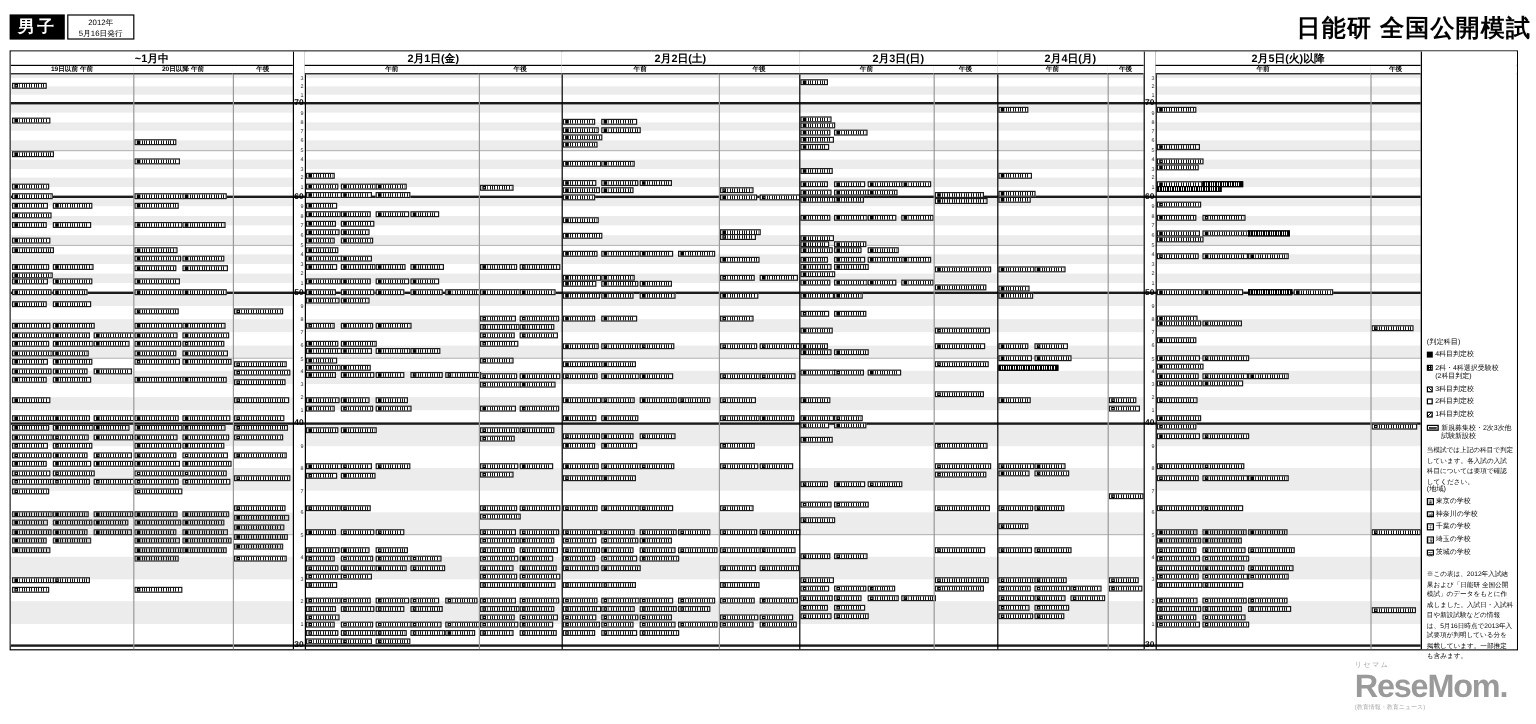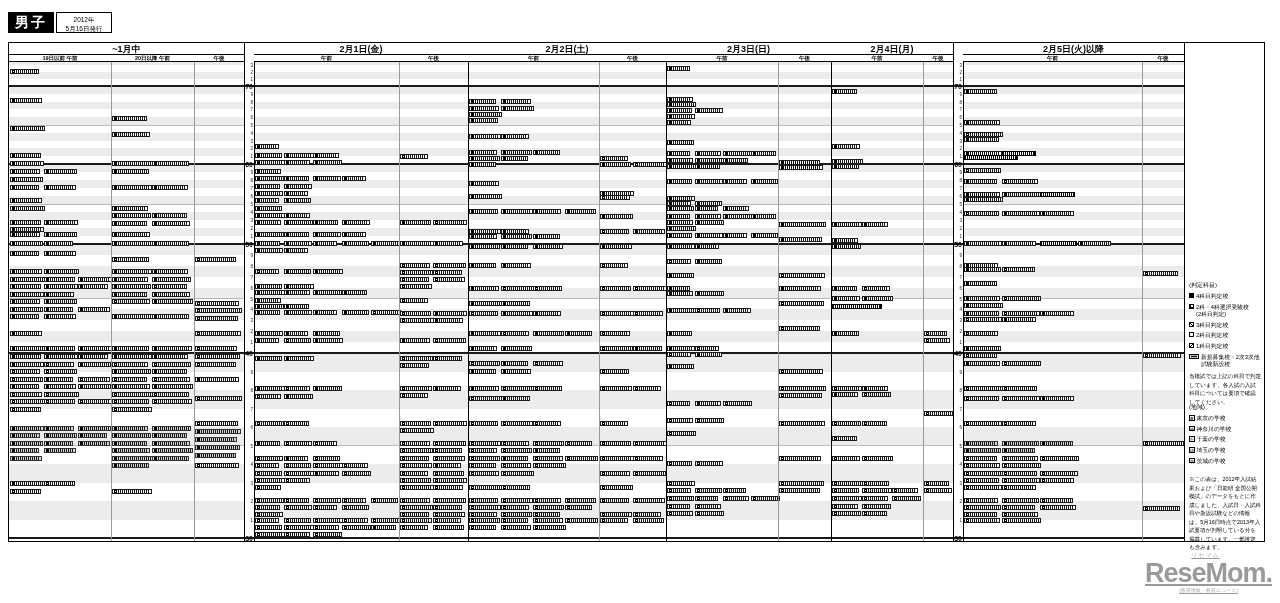--- a/index.html
+++ b/index.html
@@ -48,35 +48,36 @@
   .sw-grid{background-image:repeating-linear-gradient(0deg,#000 0 0.6px,rgba(0,0,0,0) 0.6px 1.7px),
            repeating-linear-gradient(90deg,#000 0 0.6px,rgba(0,0,0,0) 0.6px 1.7px);border:0.6px solid #000;}
   .sw-diag{background:repeating-linear-gradient(45deg,#000 0 0.7px,#fff 0.7px 2px);border:0.6px solid #000;}
   .sw-white{background:#fff;border:0.6px solid #000;}
   .sw-back{background:repeating-linear-gradient(-45deg,#000 0 0.7px,#fff 0.7px 2px);border:0.6px solid #000;}
   .sw-new{width:10px;background:#fff;border:1px solid #000;box-shadow:inset 0 0 0 0.8px #fff, inset 0 0 0 1.4px #000;}
   .rg-box{width:5.5px;height:5.5px;flex:none;margin-right:2px;border:0.6px solid #000;font-size:4px;
           line-height:5px;text-align:center;box-sizing:border-box;}
   .lg-note{font-size:5.5px;line-height:1.55;margin-top:4px;}
   
-  .resemom{position:absolute;right:8px;bottom:10px;text-align:center;color:#9a9a9a;text-decoration:underline;}
+  .resemom{position:absolute;right:24px;bottom:10px;text-align:left;color:#9a9a9a;}
   .resemom .ruby{font-size:6px;letter-spacing:1px;color:#aaa;margin-right:6px;}
   .resemom .main{font-size:27px;font-weight:bold;letter-spacing:-1px;line-height:1;}
   .resemom .sub{font-size:5px;color:#aaa;}
 </style>
 </head>
 <body>
 
 <div class="page">
 
   <div class="badge">男子</div>
   <div class="issue">
     <div>2012年</div>
     <div>5月16日発行</div>
   </div>
+  <div class="brand">日能研 全国公開模試</div>
 
   <div class="tbl" id="tbl">
       <div class="stripe" style="top: 19px; height: 3.42857px; background: rgb(236, 236, 236); z-index: 0;"></div>
       <div class="stripe" style="top: 22.4286px; height: 6.85714px; background: rgb(255, 255, 255); z-index: 0;"></div>
       <div class="stripe" style="top: 29.2857px; height: 6.85714px; background: rgb(236, 236, 236); z-index: 0;"></div>
       <div class="stripe" style="top: 36.1429px; height: 6.85714px; background: rgb(255, 255, 255); z-index: 0;"></div>
       <div class="stripe" style="top: 43px; height: 7.8px; background: rgb(236, 236, 236); z-index: 0;"></div>
       <div class="stripe" style="top: 50.8px; height: 7.8px; background: rgb(255, 255, 255); z-index: 0;"></div>
       <div class="stripe" style="top: 58.6px; height: 7.8px; background: rgb(236, 236, 236); z-index: 0;"></div>
       <div class="stripe" style="top: 66.4px; height: 7.8px; background: rgb(255, 255, 255); z-index: 0;"></div>

